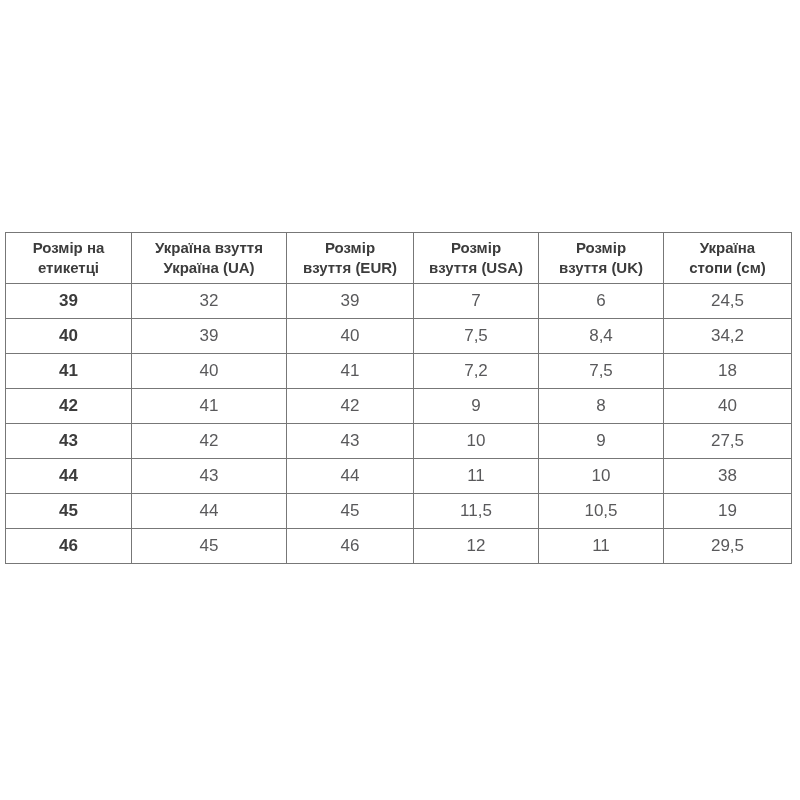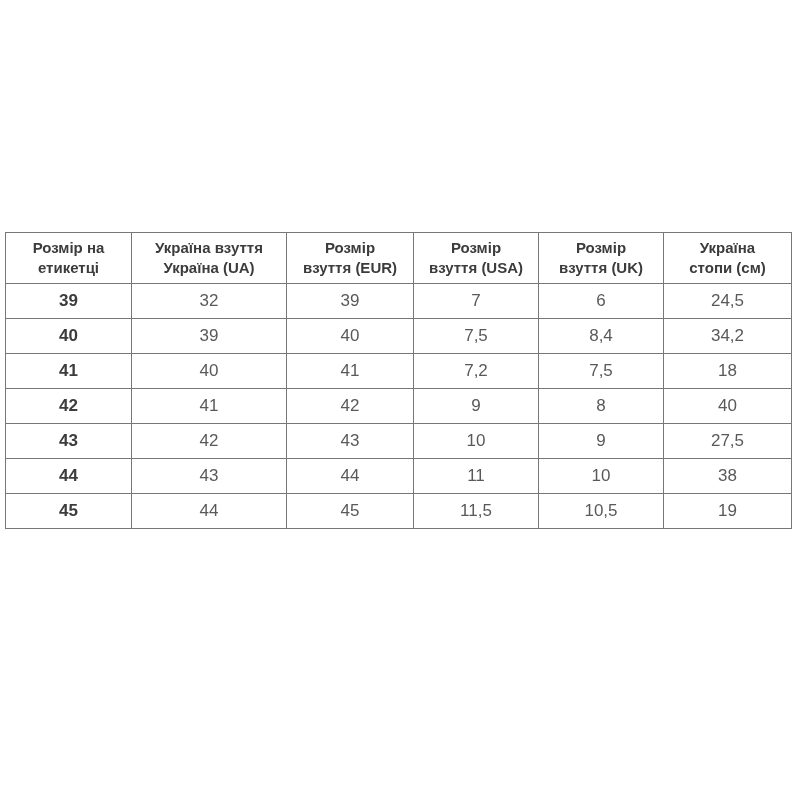--- a/index.html
+++ b/index.html
@@ -135,15 +135,23 @@
           <td>38</td>
         </tr>
         <tr>
           <td class="first-col">45</td>
           <td>44</td>
           <td>45</td>
           <td>11,5</td>
           <td>10,5</td>
           <td>19</td>
         </tr>
+        <tr>
+          <td class="first-col">46</td>
+          <td>45</td>
+          <td>46</td>
+          <td>12</td>
+          <td>11</td>
+          <td>29,5</td>
+        </tr>
       </tbody>
   </table>
 </div>
 
 </body></html>

